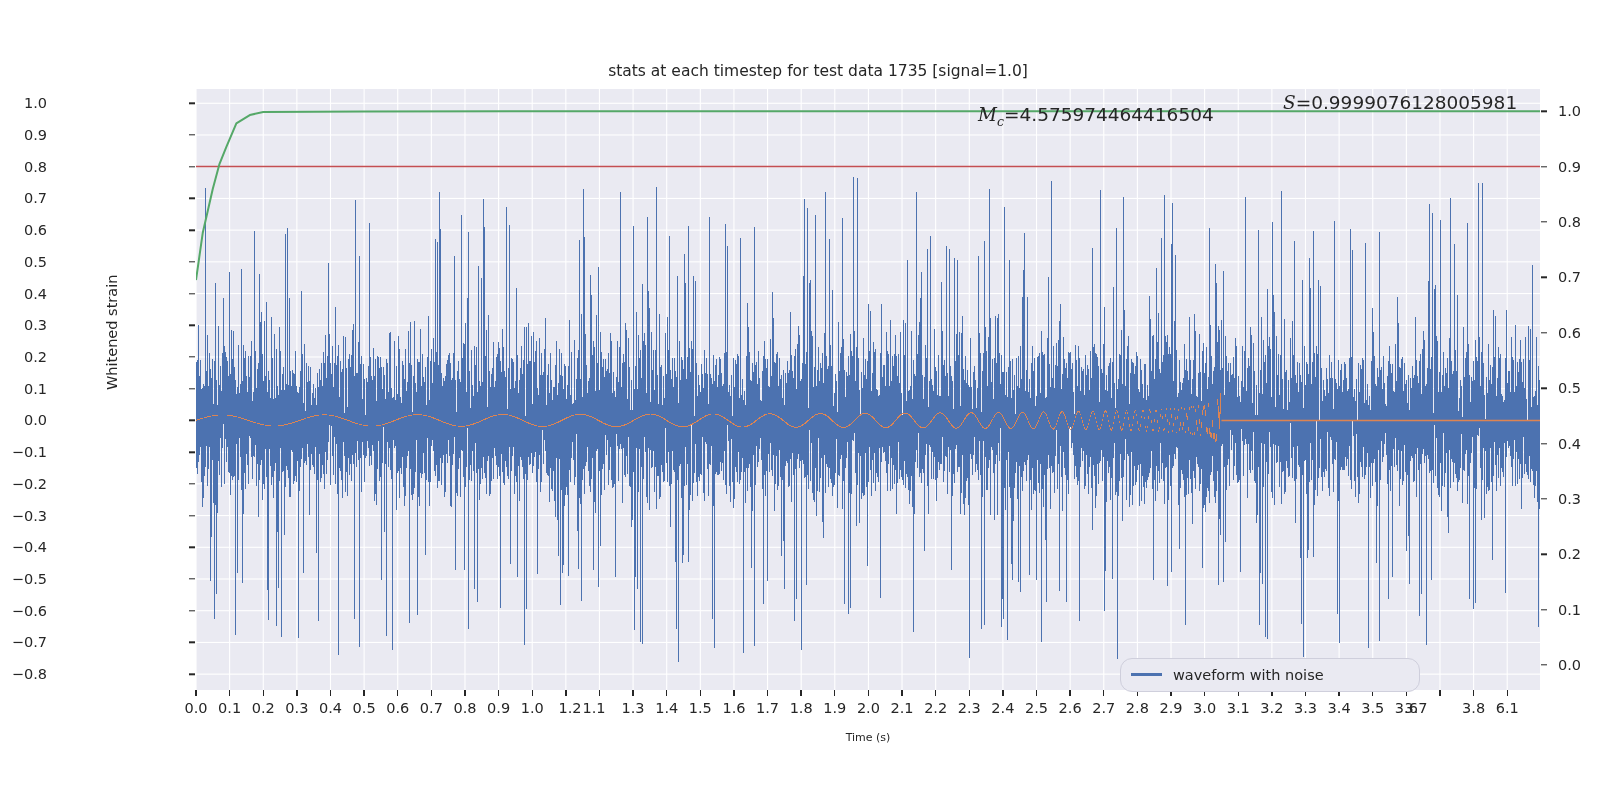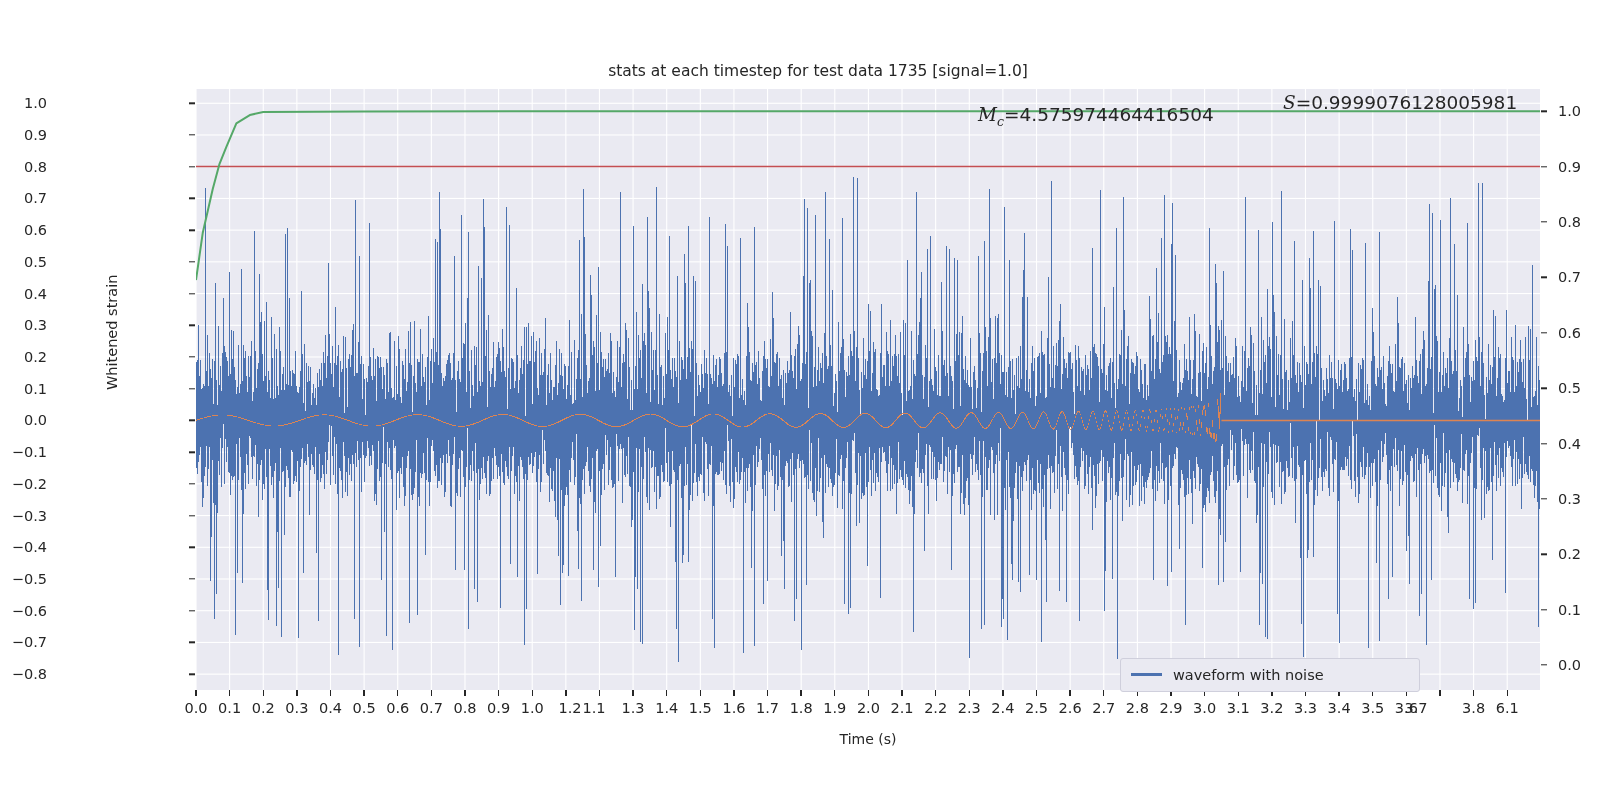--- a/index.html
+++ b/index.html
@@ -105,21 +105,21 @@
     transform: rotate(-90deg);
     transform-origin: left top;
     white-space: nowrap;
   }
   #xlabel {
     position: absolute;
     left: 196px;
     top: 731px;
     width: 1344px;
     text-align: center;
-    font-size: 14px;
+    font-size: 11px;
     color: #262626;
   }
   
   .annotation {
     position: absolute;
     font-size: 18.5px;
     color: #262626;
     white-space: nowrap;
   }
   .annotation .math-i { font-family: "DejaVu Serif", serif; font-style: italic; }
@@ -129,21 +129,21 @@
   #annot-s   { left: 1283px; top: 92px; }
 
   
   #legend {
     position: absolute;
     left: 1120px;
     top: 658px;
     width: 300px;
     background: #eaeaf2;
     border: 1px solid #cfcfdc;
-    border-radius: 3px;
+    border-radius: 12px;
     padding: 6px 10px 7px 10px;
     box-sizing: border-box;
   }
   .legend-row {
     display: flex;
     align-items: center;
     height: 19px;
   }
   .legend-swatch {
     width: 31px;

